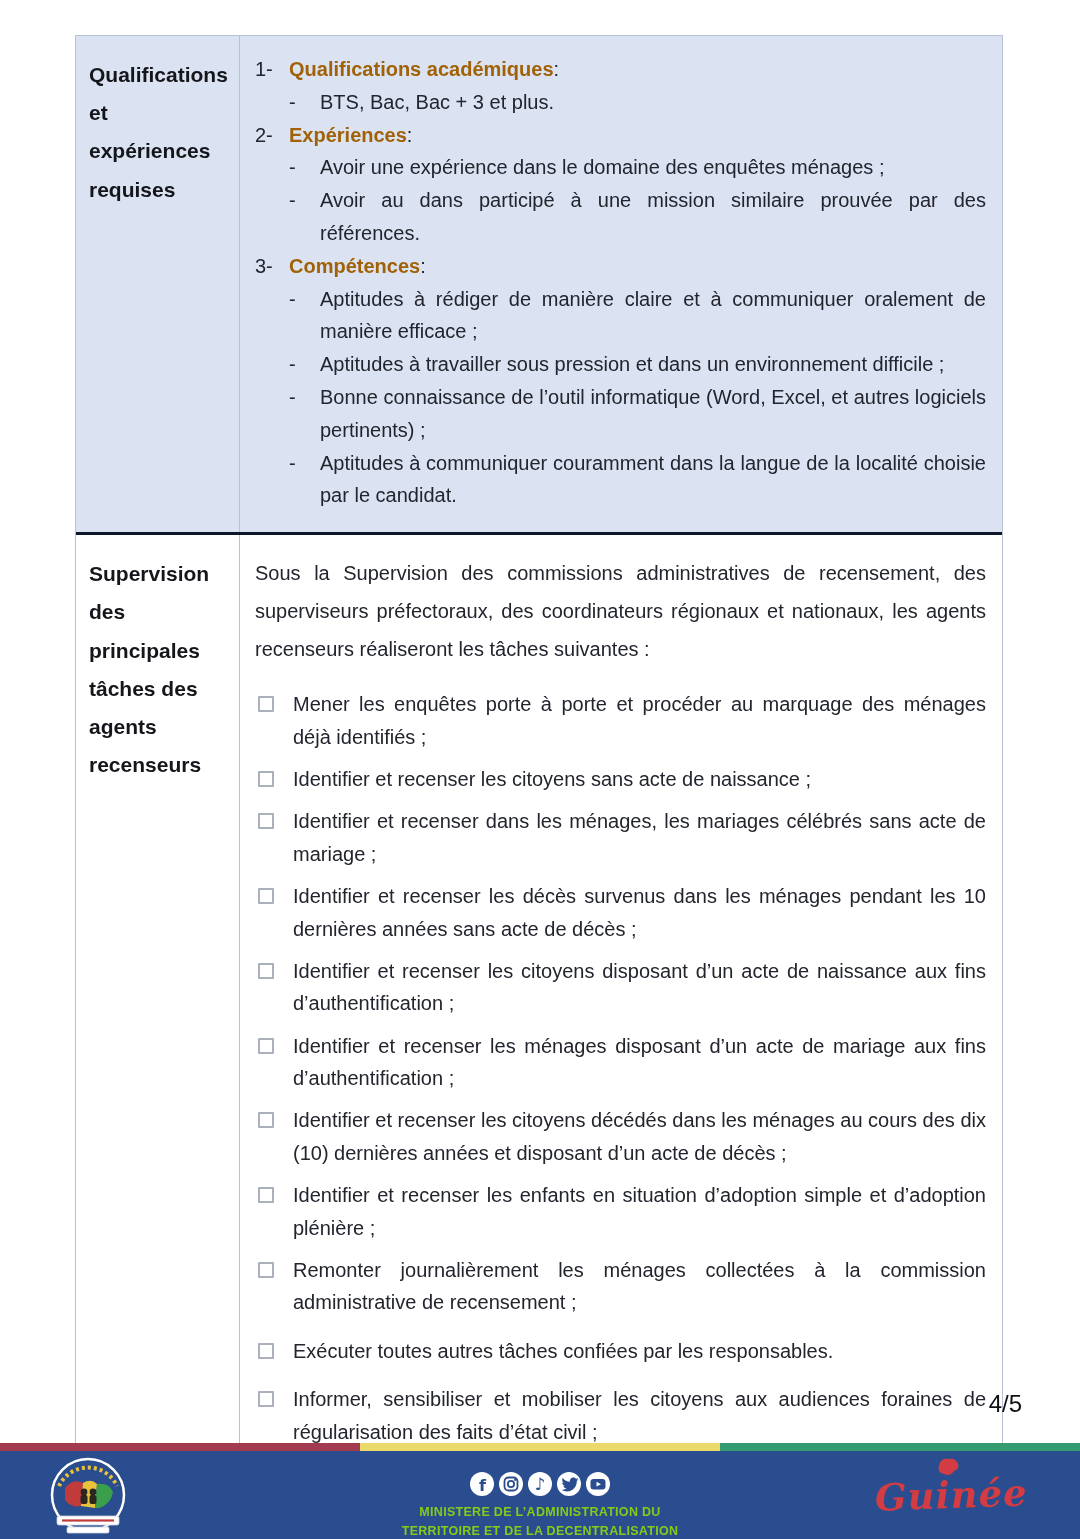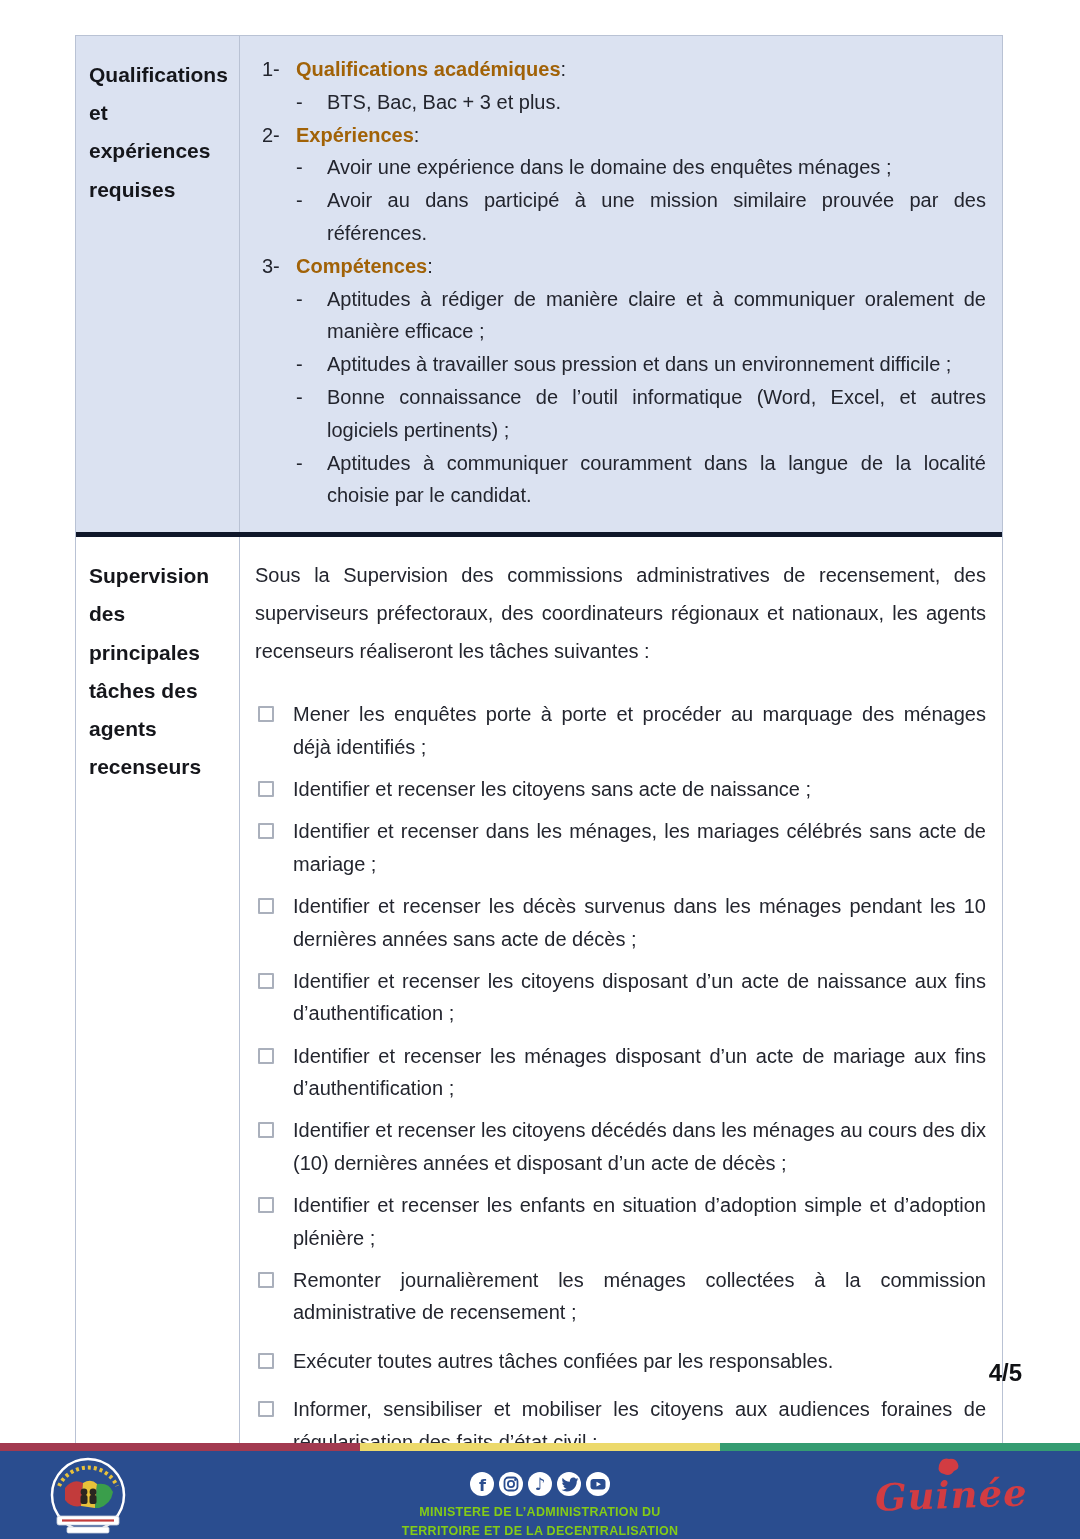--- a/index.html
+++ b/index.html
@@ -7,47 +7,47 @@
     width:1080px;height:1539px;position:relative;overflow:hidden;
     background:#ffffff;color:#23252e;
     font-family:"Liberation Sans","DejaVu Sans",sans-serif;
   }
   
   .doc-table{
     position:absolute;left:75px;top:35px;width:928px;
     border:1px solid #b9c2d4;box-sizing:border-box;
   }
   .t-row{display:grid;grid-template-columns:164px 1fr;}
-  .t-row.shaded{background:#dbe2f1;border-bottom:5px solid #0f172a;gap:7px;}
+  .t-row.shaded{background:#dbe2f1;border-bottom:3px solid #0f172a;}
   .cell-left{
     padding:20px 10px 18px 13px;border-right:1px solid #b9c2d4;
     font-weight:700;font-size:21px;line-height:1.82;color:#15161b;
   }
   .cell-right{padding:17px 16px 20px 15px;font-size:20px;}
   
   .sec-head{display:flex;line-height:1.64;}
   .sec-num{width:34px;flex:none;}
   .sec-title{font-weight:700;color:#a16207;}
   .q-item{display:flex;padding-left:34px;line-height:1.64;}
   .dash{width:31px;flex:none;}
   .q-txt{flex:1;text-align:justify;}
   
-  .intro{line-height:1.9;text-align:justify;margin:2px 0 28px 0;}
+  .intro{line-height:1.9;text-align:justify;margin:2px 0 20px 0;}
   .task{display:flex;margin-bottom:10px;}
   .task:last-child{margin-bottom:0;}
   .task.spaced{margin-top:16px;}
   .cb{
     width:12px;height:12px;flex:none;border:2px solid #aab0bc;
     border-radius:1px;margin:8px 19px 0 3px;background:transparent;
   }
   .task-txt{flex:1;text-align:justify;line-height:1.62;}
   
   .page-number{
-    position:absolute;right:58px;top:1359px;
-    font-weight:700;font-size:24px;color:#101114;
+    position:absolute;right:58px;top:1390px;
+    font-weight:400;font-size:24px;color:#101114;
   }
   
   .footer{position:absolute;left:0;bottom:0;width:1080px;}
   .stripes{display:flex;height:8px;}
   .stripes .s{flex:1;height:8px;}
   .band{height:88px;position:relative;}
   .emblem{position:absolute;left:37px;top:5px;}
   .center-block{position:absolute;left:0;right:0;top:21px;text-align:center;}
   .socials{display:flex;justify-content:center;gap:5px;margin-bottom:7px;}
   .s-icon{

